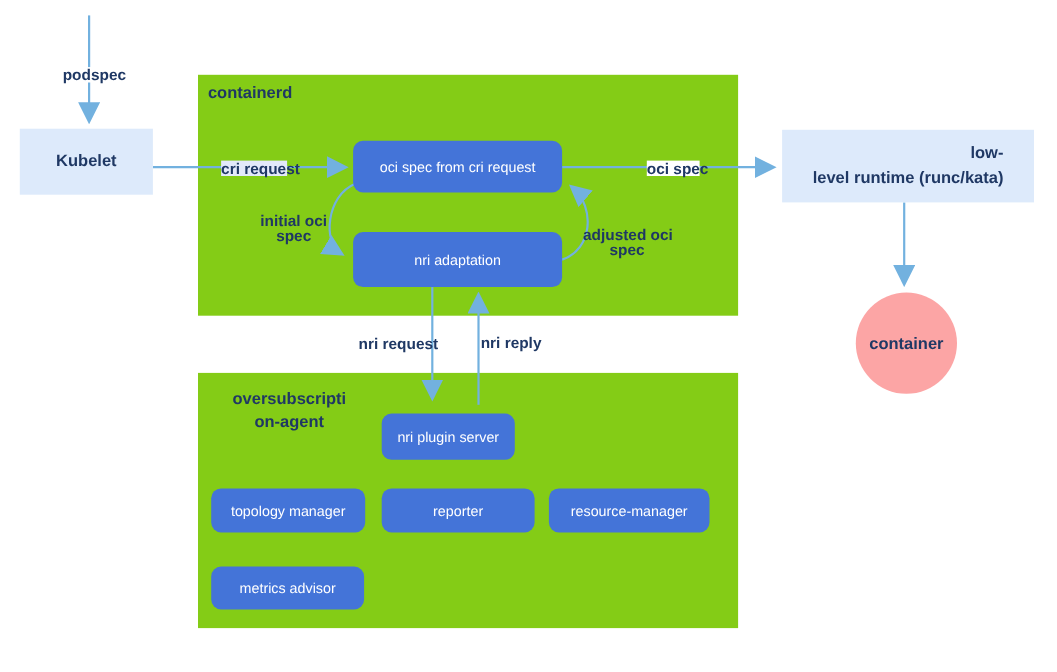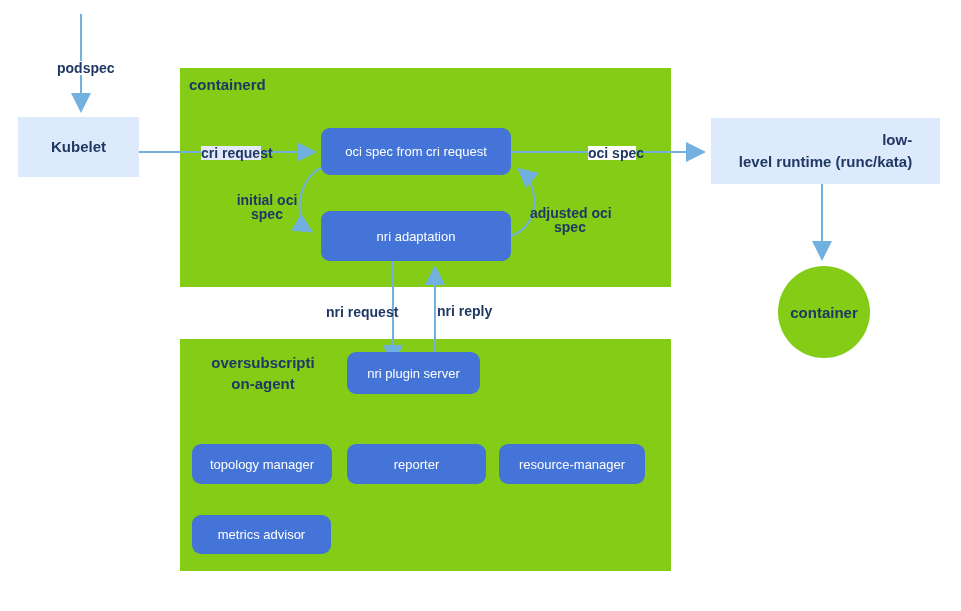--- a/index.html
+++ b/index.html
@@ -43,21 +43,21 @@
     font-size: 13px;
     border-radius: 9px;
     display: flex;
     align-items: center;
     justify-content: center;
     text-align: center;
     z-index: 3;
   }
   .node-circle {
     position: absolute;
-    background: #84cc16;
+    background: #fca5a5;
     color: #1f3864;
     font-weight: bold;
     font-size: 15px;
     border-radius: 50%;
     display: flex;
     align-items: center;
     justify-content: center;
     z-index: 3;
   }
   .edge-label {
@@ -130,21 +130,21 @@
     <div>
       <div>low-</div>
       <div>level runtime (runc/kata)</div>
     </div>
   </div>
 
   <div class="node-circle" style="left:778px; top:266px; width:92px; height:92px;">
     <span>container</span>
   </div>
 
-  <div class="node-blue" style="left:347px; top:352px; width:133px; height:42px;">
+  <div class="node-blue" style="left:347px; top:376px; width:121px; height:42px;">
     <span>nri plugin server</span>
   </div>
 
   <div class="node-blue" style="left:192px; top:444px; width:140px; height:40px;justify-content:center;">
     <span>topology manager</span>
   </div>
 
   <div class="node-blue" style="left:347px; top:444px; width:139px; height:40px;">
     <span>reporter</span>
   </div>

